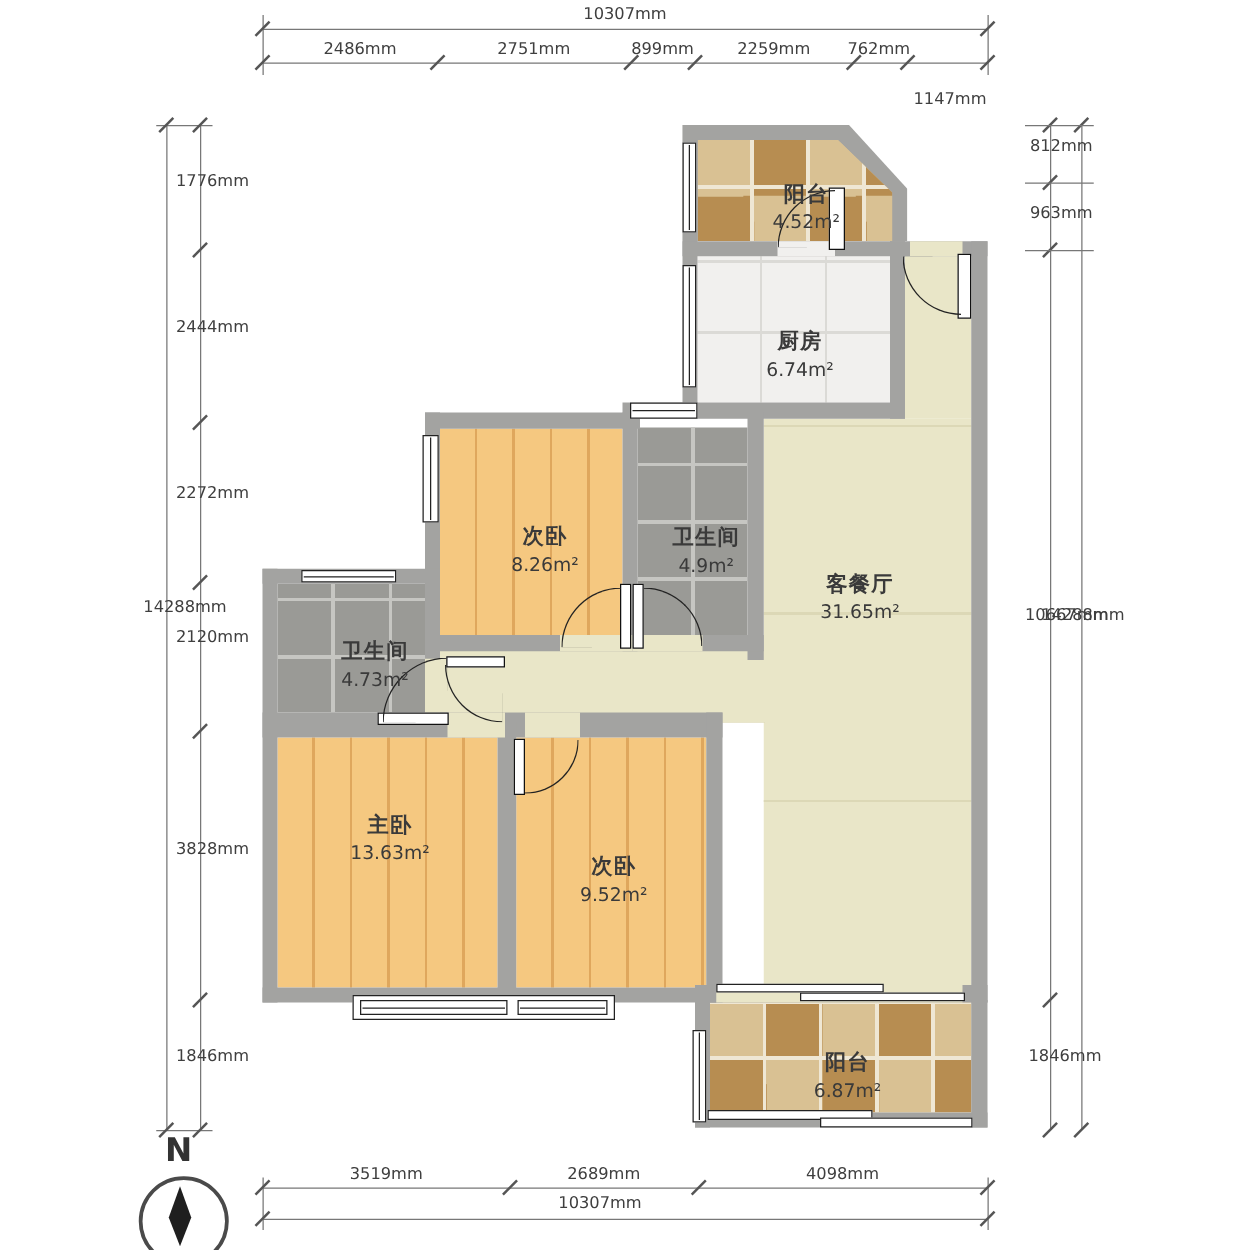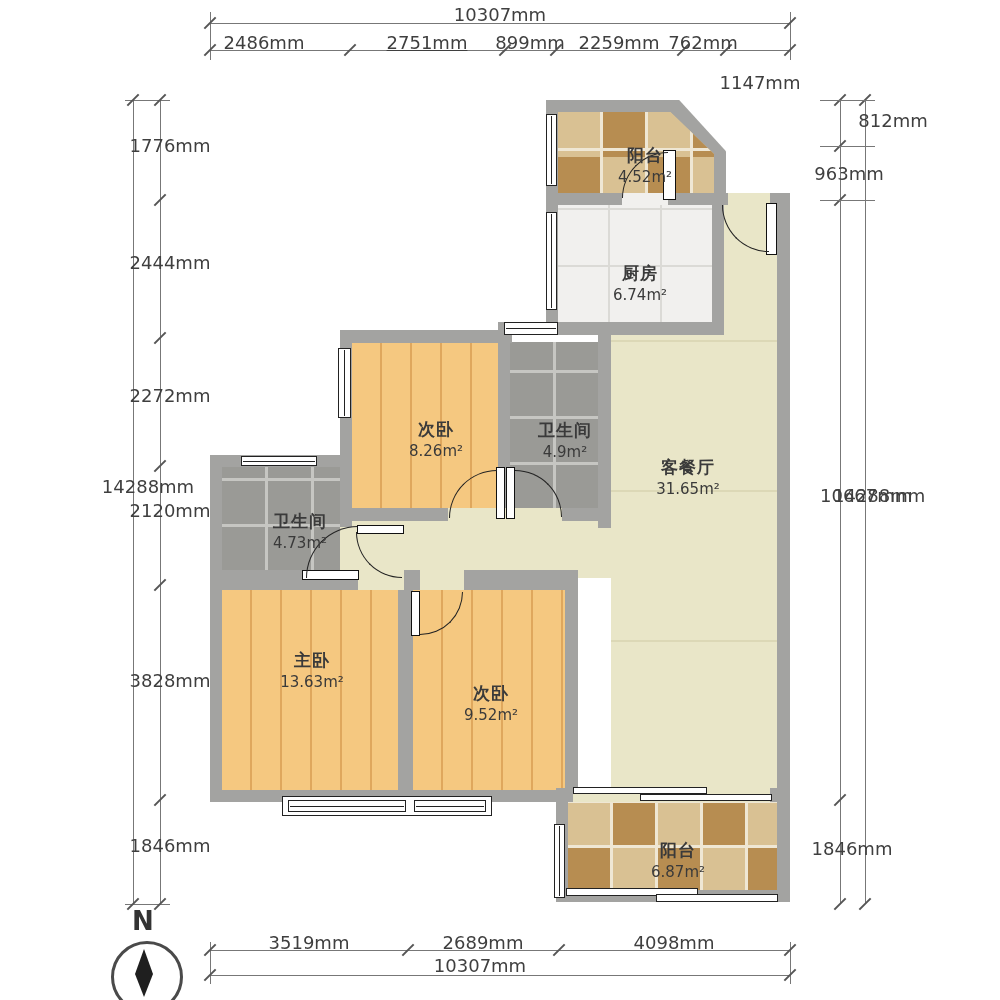--- a/index.html
+++ b/index.html
@@ -33,21 +33,21 @@
   .leaf{position:absolute;background:#fff;border:1.5px solid #111;box-sizing:border-box;}
   
   .arc{position:absolute;box-sizing:border-box;}
   .arc.tl{border-top:1.8px solid #222;border-left:1.8px solid #222;border-top-left-radius:100%;}
   .arc.tr{border-top:1.8px solid #222;border-right:1.8px solid #222;border-top-right-radius:100%;}
   .arc.bl{border-bottom:1.8px solid #222;border-left:1.8px solid #222;border-bottom-left-radius:100%;}
   .arc.br{border-bottom:1.8px solid #222;border-right:1.8px solid #222;border-bottom-right-radius:100%;}
   
   .line{position:absolute;background:var(--line,#777777);}
   .tick{position:absolute;width:2px;height:16px;background:#555;transform:rotate(45deg);}
-  .dim{position:absolute;font-size:18px;color:var(--dim-text,#3f3f3f);white-space:nowrap;}
+  .dim{position:absolute;font-size:13px;color:var(--dim-text,#3f3f3f);white-space:nowrap;}
   .dim.c{transform:translateX(-50%);}
   .dim.m{transform:translate(-50%,-50%);}
   
   .roomlabel{position:absolute;transform:translate(-50%,-50%);text-align:center;color:#3a3a3a;line-height:1.35;}
   .rname{display:block;font-size:17px;font-weight:bold;letter-spacing:1px;}
   .rarea{display:block;font-size:15px;}
   
   .compass-ring{position:absolute;border:3px solid #4a4a4a;border-radius:50%;background:#fff;}
   .compass-n{position:absolute;font-size:26px;font-weight:bold;color:#333;}
 </style>
@@ -174,22 +174,22 @@
   <div class="tick" style="left:209px;top:15px;"></div>
   <div class="tick" style="left:789px;top:15px;"></div>
   <div class="tick" style="left:209px;top:42px;"></div>
   <div class="tick" style="left:349px;top:42px;"></div>
   <div class="tick" style="left:504px;top:42px;"></div>
   <div class="tick" style="left:555px;top:42px;"></div>
   <div class="tick" style="left:682px;top:42px;"></div>
   <div class="tick" style="left:725px;top:42px;"></div>
   <div class="tick" style="left:789px;top:42px;"></div>
   <div class="dim c" style="left:500px;top:4px;">10307mm</div>
-  <div class="dim c" style="left:264px;top:32px;">2486mm</div>
-  <div class="dim c" style="left:427px;top:32px;text-decoration:underline;">2751mm</div>
+  <div class="dim c" style="left:288px;top:32px;">2486mm</div>
+  <div class="dim c" style="left:427px;top:32px;">2751mm</div>
   <div class="dim c" style="left:530px;top:32px;">899mm</div>
   <div class="dim c" style="left:619px;top:32px;">2259mm</div>
   <div class="dim c" style="left:703px;top:32px;">762mm</div>
   <div class="dim c" style="left:760px;top:32px;margin-top:40px;">1147mm</div>
 
   <div class="line" style="left:210px;top:950px;width:580px;height:1px;"></div>
   <div class="line" style="left:210px;top:975px;width:580px;height:1px;"></div>
   <div class="line" style="left:210px;top:942px;width:1px;height:42px;"></div>
   <div class="line" style="left:790px;top:942px;width:1px;height:42px;"></div>
   <div class="tick" style="left:209px;top:942px;"></div>
@@ -229,21 +229,21 @@
   <div class="tick" style="left:839px;top:92px;"></div>
   <div class="tick" style="left:864px;top:92px;"></div>
   <div class="tick" style="left:839px;top:138px;"></div>
   <div class="tick" style="left:839px;top:192px;"></div>
   <div class="tick" style="left:839px;top:792px;"></div>
   <div class="tick" style="left:839px;top:896px;"></div>
   <div class="tick" style="left:864px;top:896px;"></div>
   <div class="line" style="left:820px;top:100px;width:55px;height:1px;"></div>
   <div class="line" style="left:820px;top:146px;width:55px;height:1px;"></div>
   <div class="line" style="left:820px;top:200px;width:55px;height:1px;"></div>
-  <div class="dim c" style="left:893px;top:110px;">812mm</div>
+  <div class="dim c" style="left:849px;top:110px;">812mm</div>
   <div class="dim c" style="left:849px;top:163px;">963mm</div>
   <div class="dim" style="left:820px;top:485px;">10667mm</div>
   <div class="dim" style="left:833px;top:485px;">14288mm</div>
   <div class="dim c" style="left:852px;top:838px;">1846mm</div>
 
   <div>
     <div class="compass-n" style="left:132px;top:906px;">N</div>
     <div class="compass-ring" style="left:111px;top:941px;width:66px;height:66px;"></div>
     <svg style="position:absolute;left:111px;top:941px;" width="66" height="59" viewBox="0 0 66 59">
       <polygon points="33,8 42,33 33,56 24,33" fill="#1f1f1f"></polygon>

